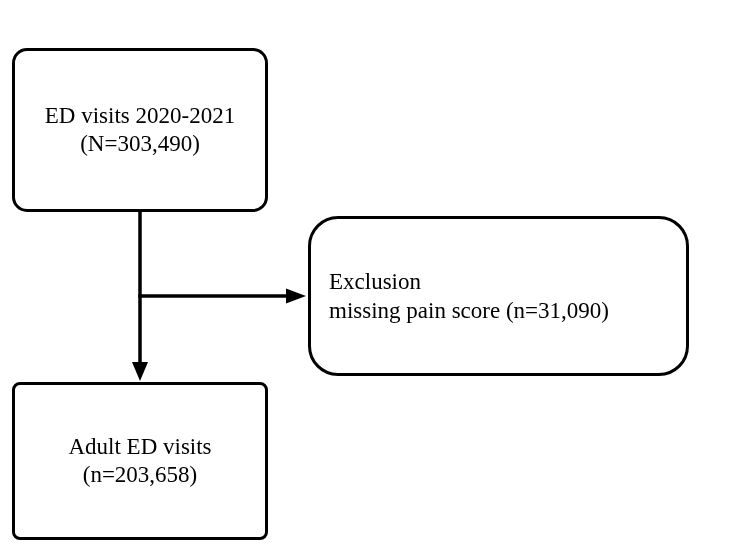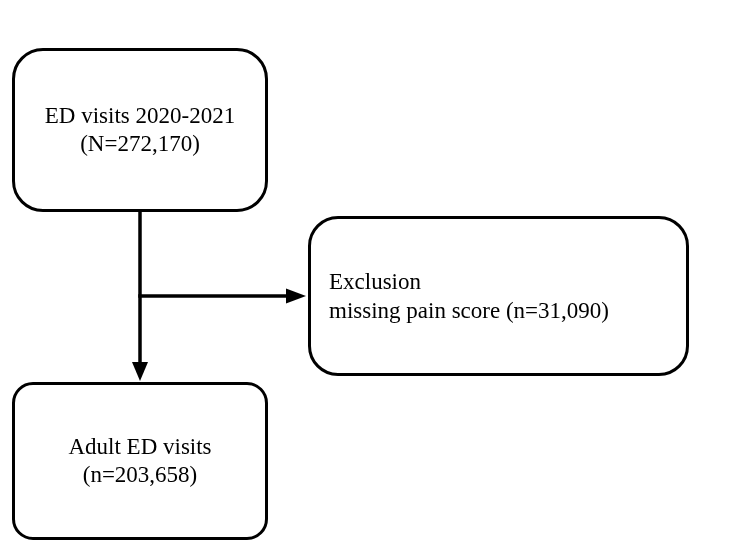--- a/index.html
+++ b/index.html
@@ -36,40 +36,40 @@
   }
   .node.centered {
     align-items: center;
     text-align: center;
   }
   .node-top {
     left: 12px;
     top: 48px;
     width: 256px;
     height: 164px;
-    border-radius: 31px;
+    border-radius: 15px;
     line-height: 28px;
   }
   .node-exclusion {
     left: 308px;
     top: 216px;
     width: 381px;
     height: 160px;
     border-radius: 30px;
     padding-left: 18px;
     padding-right: 8px;
     line-height: 29px;
     text-align: left;
   }
   .node-bottom {
     left: 12px;
     top: 382px;
     width: 256px;
     height: 158px;
-    border-radius: 21px;
+    border-radius: 8px;
     line-height: 28px;
   }
   .node-line {
     white-space: nowrap;
   }
 </style>
 </head>
 <body>
 
 <div class="canvas">
@@ -78,21 +78,21 @@
 
     <line x1="140" y1="212" x2="140" y2="366" stroke="#000000" stroke-width="3.5"></line>
     <polygon points="140,381 132,362 148,362" fill="#000000"></polygon>
 
     <line x1="138.25" y1="296" x2="288" y2="296" stroke="#000000" stroke-width="3.5"></line>
     <polygon points="306,296 286,288.5 286,303.5" fill="#000000"></polygon>
   </svg>
 
   <div class="node node-top centered">
     <div class="node-line">ED visits 2020-2021</div>
-    <div class="node-line">(N=272,170)</div>
+    <div class="node-line">(N=303,490)</div>
   </div>
 
   <div class="node node-exclusion">
     <div class="node-line">Exclusion</div>
     <div class="node-line">missing pain score (n=31,090)</div>
   </div>
 
   <div class="node node-bottom centered">
     <div class="node-line">Adult ED visits</div>
     <div class="node-line">(n=203,658)</div>

